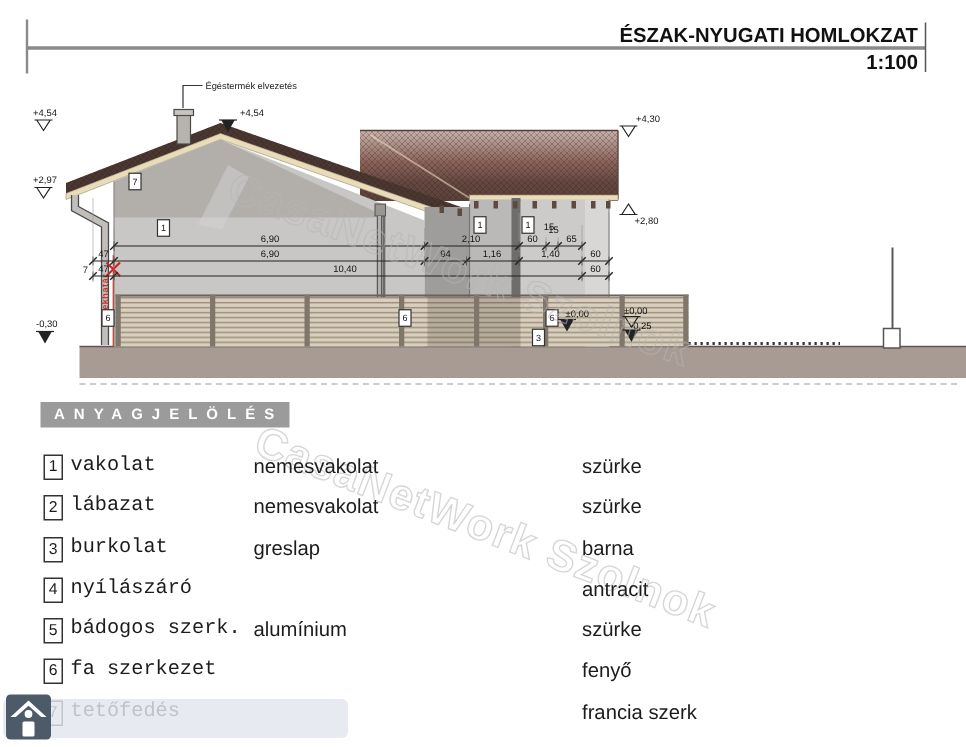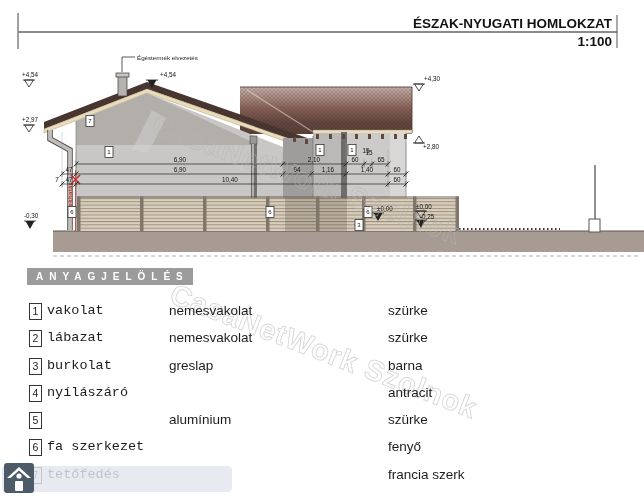--- a/index.html
+++ b/index.html
@@ -300,20 +300,21 @@
       <span class="lmat">greslap</span>
       <span class="lcol">barna</span>
     </div>
     <div class="lrow">
       <span class="lnum">4</span>
       <span class="lname">nyílászáró</span>
       <span class="lcol">antracit</span>
     </div>
     <div class="lrow">
       <span class="lnum">5</span>
+      <span class="lname">bádogos szerk.</span>
       <span class="lmat">alumínium</span>
       <span class="lcol">szürke</span>
     </div>
     <div class="lrow">
       <span class="lnum">6</span>
       <span class="lname">fa szerkezet</span>
       <span class="lcol">fenyő</span>
     </div>
     <div class="lrow">
       <span class="lnum">7</span>

